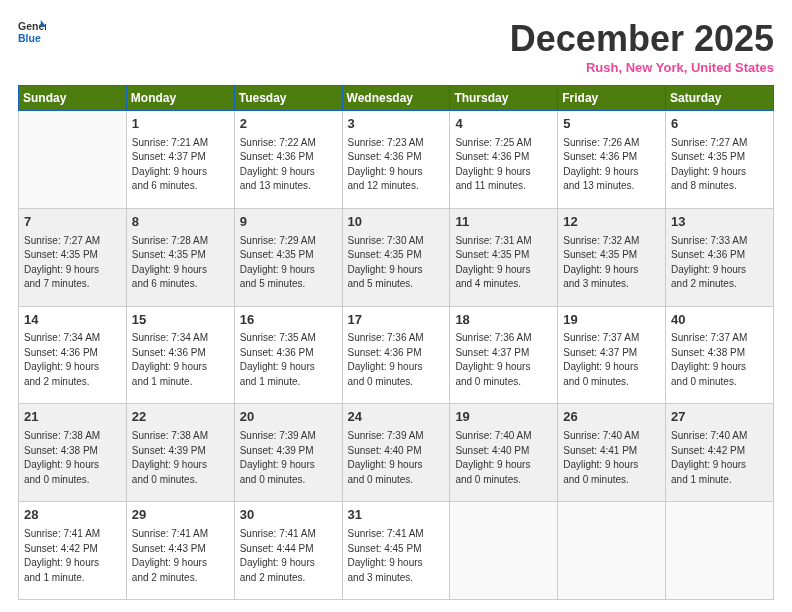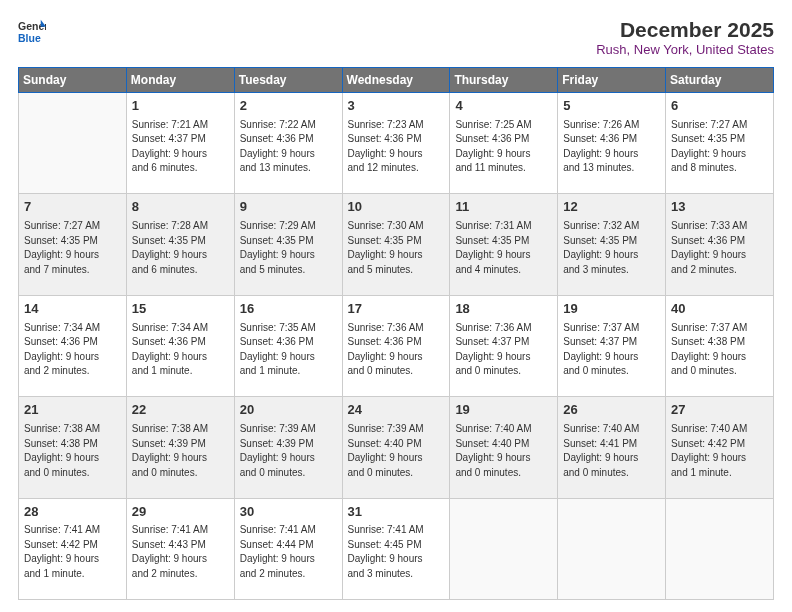--- a/index.html
+++ b/index.html
@@ -29,37 +29,38 @@
       gap: 4px;
     }
     .logo-icon {
       width: 28px;
       height: 28px;
     }
     .title-area {
       text-align: right;
     }
     .month-title {
-      font-size: 21px;
+      font-size: 36px;
       font-weight: bold;
       color: #333;
     }
     .location {
       font-size: 13px;
-      color: #701a75;
+      color: #ec4899;
+      font-weight: bold;
     }
     .calendar {
       flex: 1;
       border: 1px solid #ccc;
       border-collapse: collapse;
       width: 100%;
       table-layout: fixed;
     }
     .calendar th {
-      background-color: #737373;
+      background-color: #4d7c0f;
       color: #fff;
       font-size: 12px;
       font-weight: bold;
       padding: 5px 4px;
       text-align: left;
       border: 1px solid #1565C0;
     }
     .calendar td {
       border: 1px solid #ccc;
       vertical-align: top;

